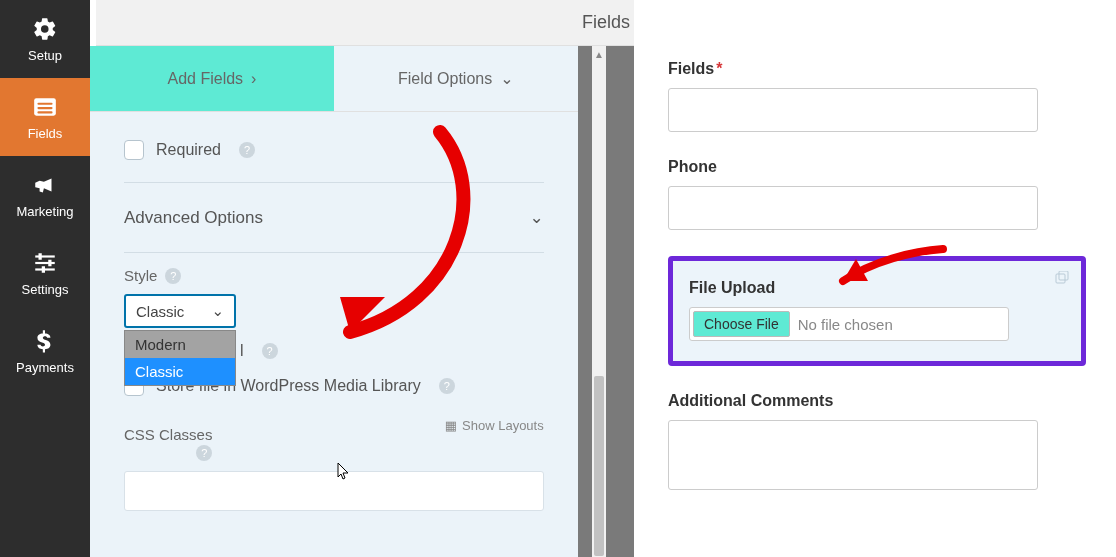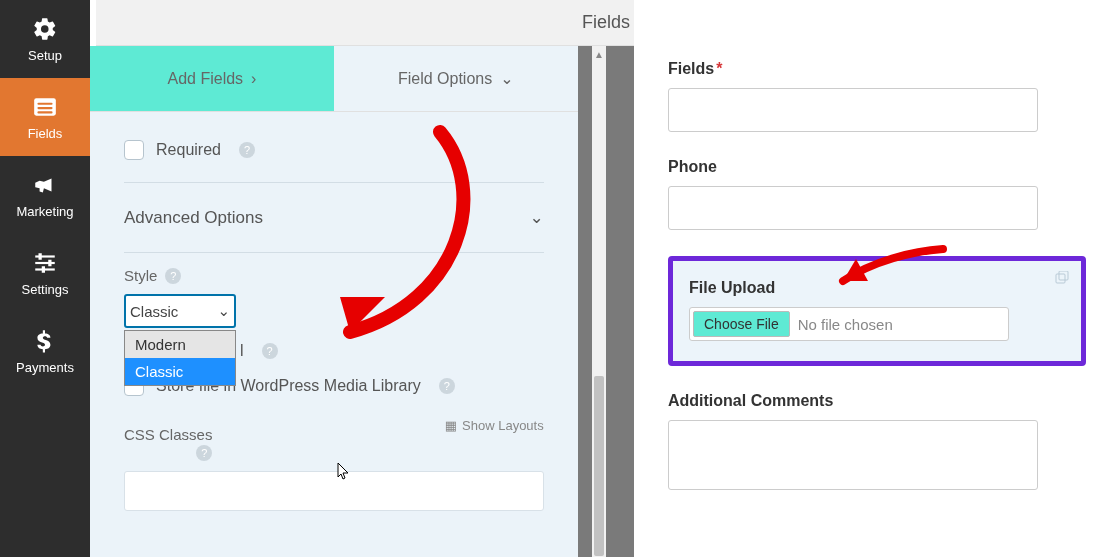--- a/index.html
+++ b/index.html
@@ -22,22 +22,22 @@
   .tab.active { background:#ebf3f9; }
   .panel-body { background:#ebf3f9; padding:20px 34px 24px 34px; position:relative; height:445px; overflow:hidden; }
   .row { display:flex; align-items:center; gap:12px; padding:8px 0; }
   .checkbox { width:20px; height:20px; border:1px solid #b6c4ce; border-radius:4px; background:#fff; }
   .row-label { font-size:16px; color:#555; }
   .help-icon { width:16px; height:16px; border-radius:50%; background:#ccd6dd; color:#fff; font-size:11px; display:inline-flex; align-items:center; justify-content:center; margin-left:6px; }
   .divider { border:none; border-top:1px solid #d2dde5; margin:14px 0; }
   .section-head { display:flex; align-items:center; justify-content:space-between; padding:10px 0; font-size:17px; color:#555; cursor:pointer; }
   .field-label { font-size:15px; color:#666; display:flex; align-items:flex-end; gap:2px; margin-top:8px; }
 
-  .select-box { margin-top:10px; width:112px; height:34px; border:2px solid #0073aa; border-radius:3px; background:#fff; display:flex; align-items:center; justify-content:space-between; padding:0 4px; font-size:15px; color:#444; cursor:pointer; position:relative; }
-  .dropdown { position:absolute; top:34px; left:-2px; width:112px; background:#e5e5e5; border:1px solid #888; z-index:10; }
+  .select-box { margin-top:10px; width:112px; height:34px; border:2px solid #0073aa; border-radius:3px; background:#fff; display:flex; align-items:center; justify-content:space-between; padding:0 10px; font-size:15px; color:#444; cursor:pointer; position:relative; }
+  .dropdown { position:absolute; top:34px; left:-2px; width:112px; background:#a3a3a3; border:1px solid #888; z-index:10; }
   .dropdown-item { padding:5px 10px; font-size:15px; color:#333; cursor:pointer; }
   .dropdown-item.highlight { background:#1e90ff; color:#fff; }
 
   .cursor-overlay { position:absolute; left:244px; top:349px; font-size:18px; pointer-events:none; }
 
   .css-input { width:100%; height:40px; background:#fff; border:1px solid #d8e1e8; border-radius:3px; margin-top:10px; padding:0 10px; font-size:14px; }
   .show-layouts { float:right; font-size:13px; color:#888; display:flex; align-items:center; gap:5px; }
 
   
   .scroll-track { position:absolute; top:46px; left:592px; width:14px; bottom:0; background:#f1f1f1; }

